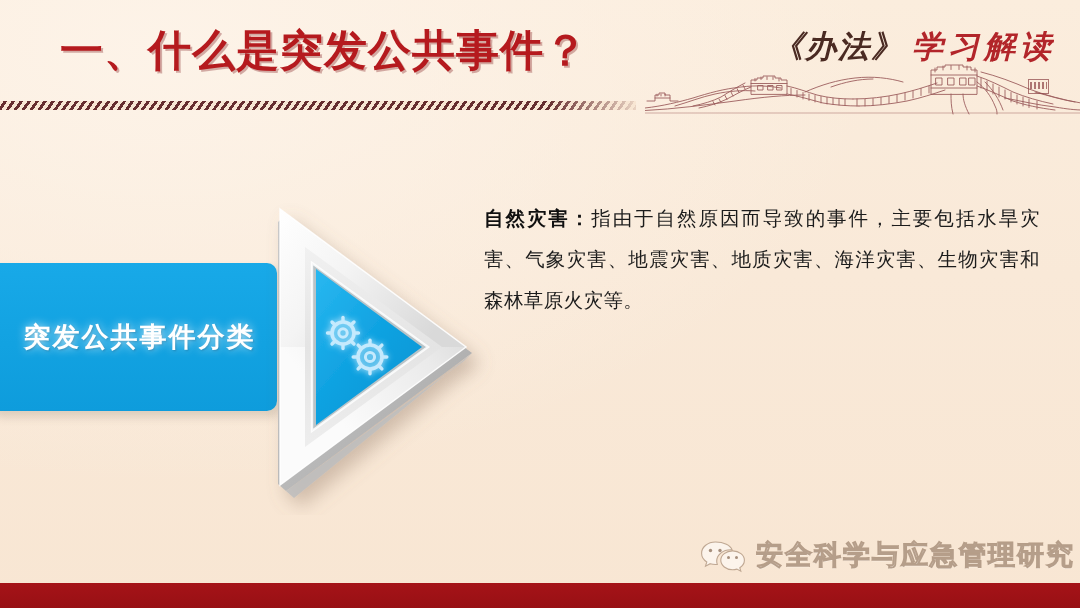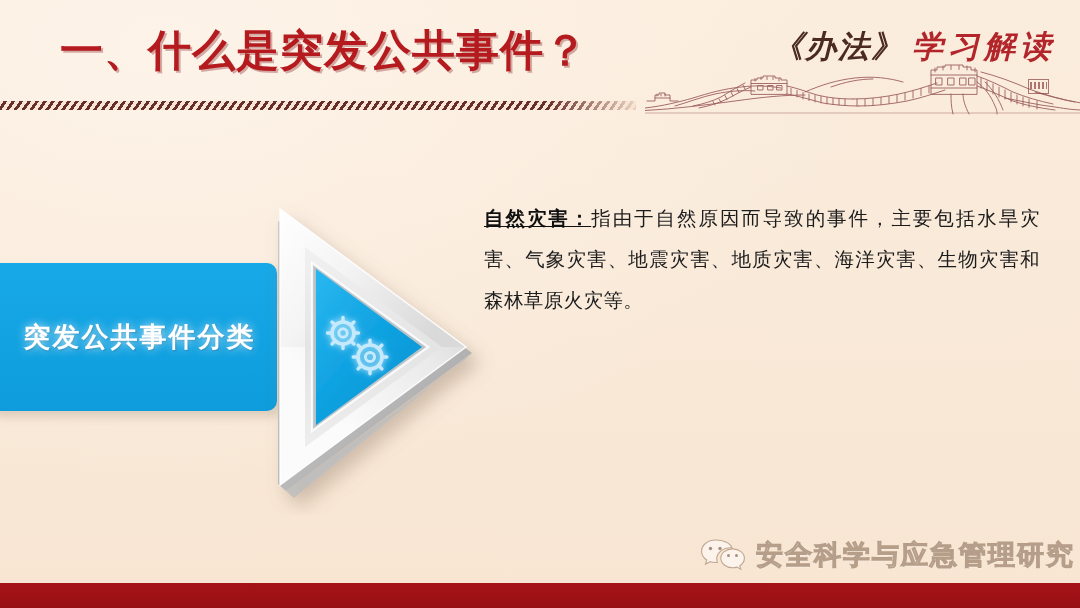--- a/index.html
+++ b/index.html
@@ -146,33 +146,32 @@
   .para {
     font-size: 19.5px;
     line-height: 41px;
     color: #1c1c1c;
     text-align: justify;
     letter-spacing: 0.4px;
   }
   .para .lead {
     font-weight: bold;
     color: #101010;
-    text-decoration: underline;
   }
   #para-2 {
     margin-top: 47px;
   }
 
   
   #watermark {
     position: absolute;
     left: 700px;
     top: 537px;
     display: flex;
-    align-items: flex-start;
+    align-items: flex-end;
     gap: 10px;
   }
   #watermark-text {
     font-size: 27px;
     font-weight: bold;
     letter-spacing: 2px;
     color: rgba(255,255,255,0.38);
     -webkit-text-stroke: 1px rgba(168,142,120,0.85);
     text-shadow: 0 1px 0 rgba(255,255,255,0.5);
   }

